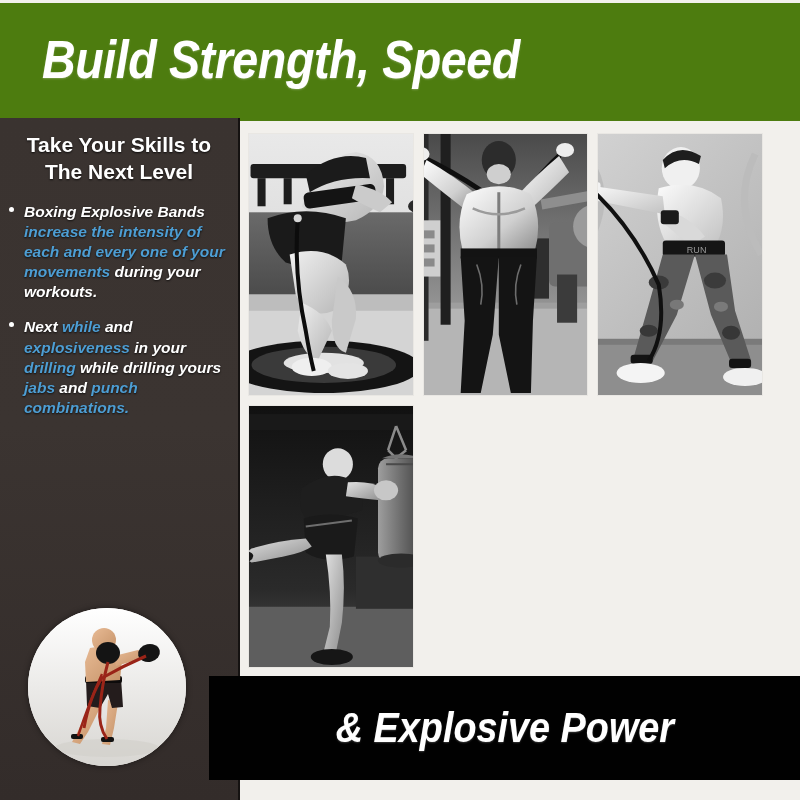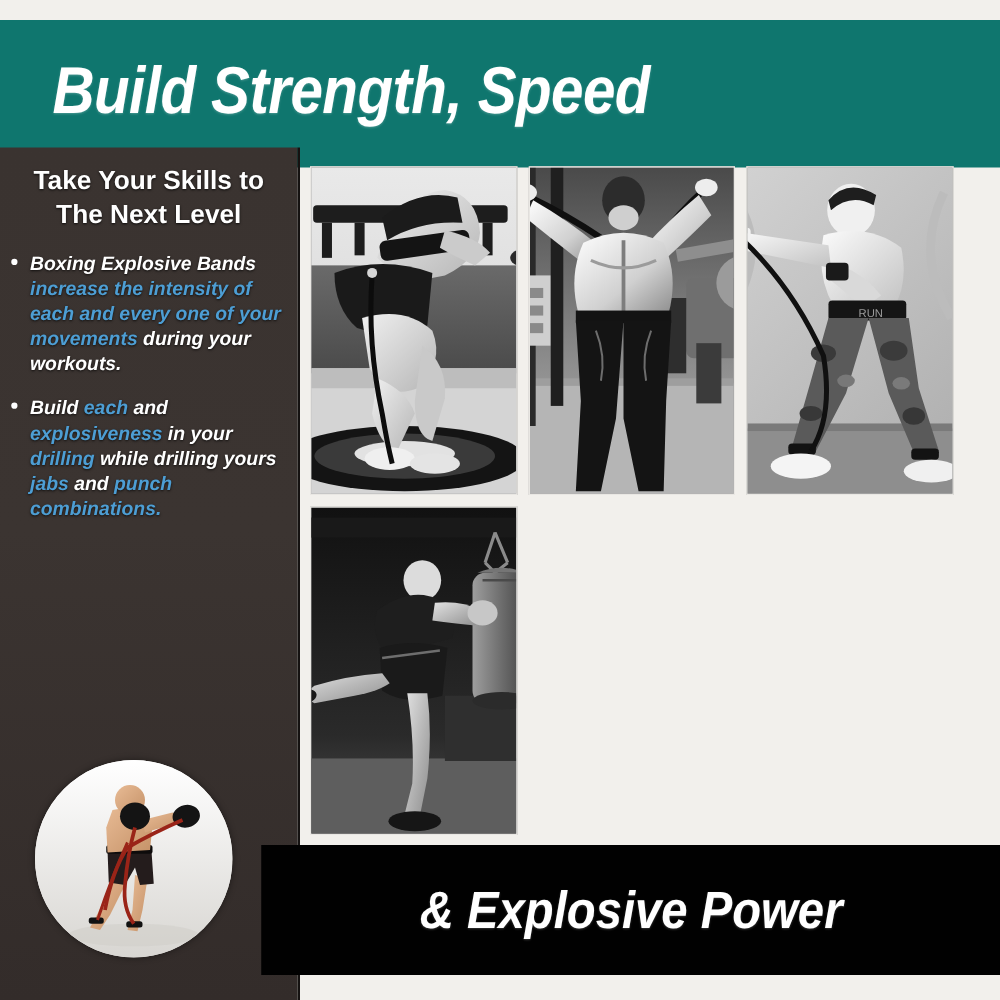--- a/index.html
+++ b/index.html
@@ -11,22 +11,22 @@
     position:relative;
   }
   #poster {
     position:absolute; inset:0;
     width:800px; height:800px;
     background:#f2f0ec;
   }
 
   
   .header-band {
-    position:absolute; left:0; top:16px; width:800px; height:118px;
-    background:#0f766e;
+    position:absolute; left:0; top:3px; width:800px; height:118px;
+    background:#4d7c0f;
   }
   .header-title {
     position:absolute; left:42px; top:26px;
     font-family:"Liberation Sans", sans-serif;
     font-size:53px; font-weight:bold; font-style:italic;
     color:#ffffff;
     letter-spacing:-0.5px;
     transform:scaleX(0.88);
     transform-origin:left center;
     white-space:nowrap;
@@ -120,21 +120,21 @@
   <div class="sidebar">
     <div class="sidebar-heading">Take Your Skills to The Next Level</div>
 
     <div class="bullets">
       <div class="bullet">
         <span class="dot"></span>
         <span><span>Boxing Explosive Bands </span><span class="hl">increase the intensity of each and every one of your movements </span><span>during your workouts.</span></span>
       </div>
       <div class="bullet">
         <span class="dot"></span>
-        <span><span>Build </span><span class="hl">each </span><span>and </span><span class="hl">explosiveness </span><span>in your </span><span class="hl">drilling </span><span>while drilling yours </span><span class="hl">jabs </span><span>and </span><span class="hl">punch combinations.</span></span>
+        <span><span>Next </span><span class="hl">while </span><span>and </span><span class="hl">explosiveness </span><span>in your </span><span class="hl">drilling </span><span>while drilling yours </span><span class="hl">jabs </span><span>and </span><span class="hl">punch combinations.</span></span>
       </div>
     </div>
 
     <div class="thumb-wrap">
       <div class="thumb-circle">
         <svg viewBox="0 0 158 158">
           <defs>
             <linearGradient id="skin" x1="0" y1="0" x2="1" y2="1">
               <stop offset="0%" stop-color="#e8bb95"></stop>
               <stop offset="100%" stop-color="#c59268"></stop>

